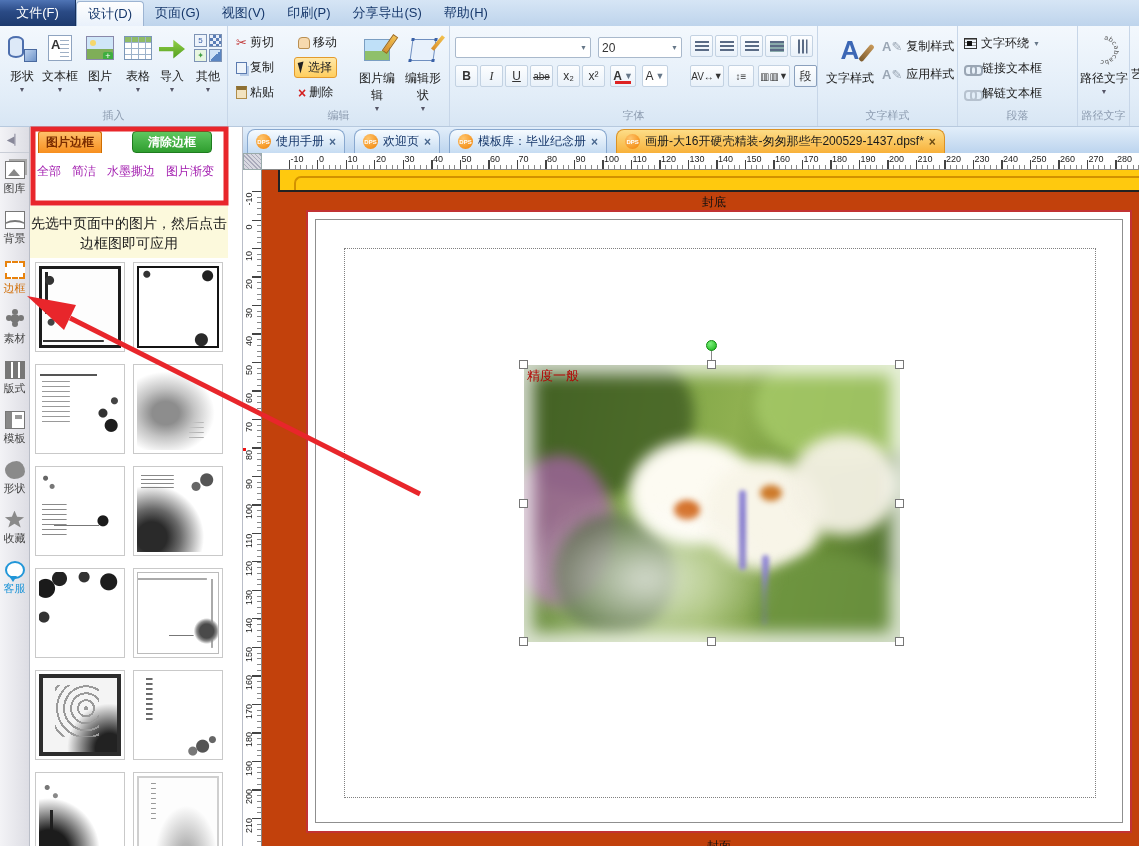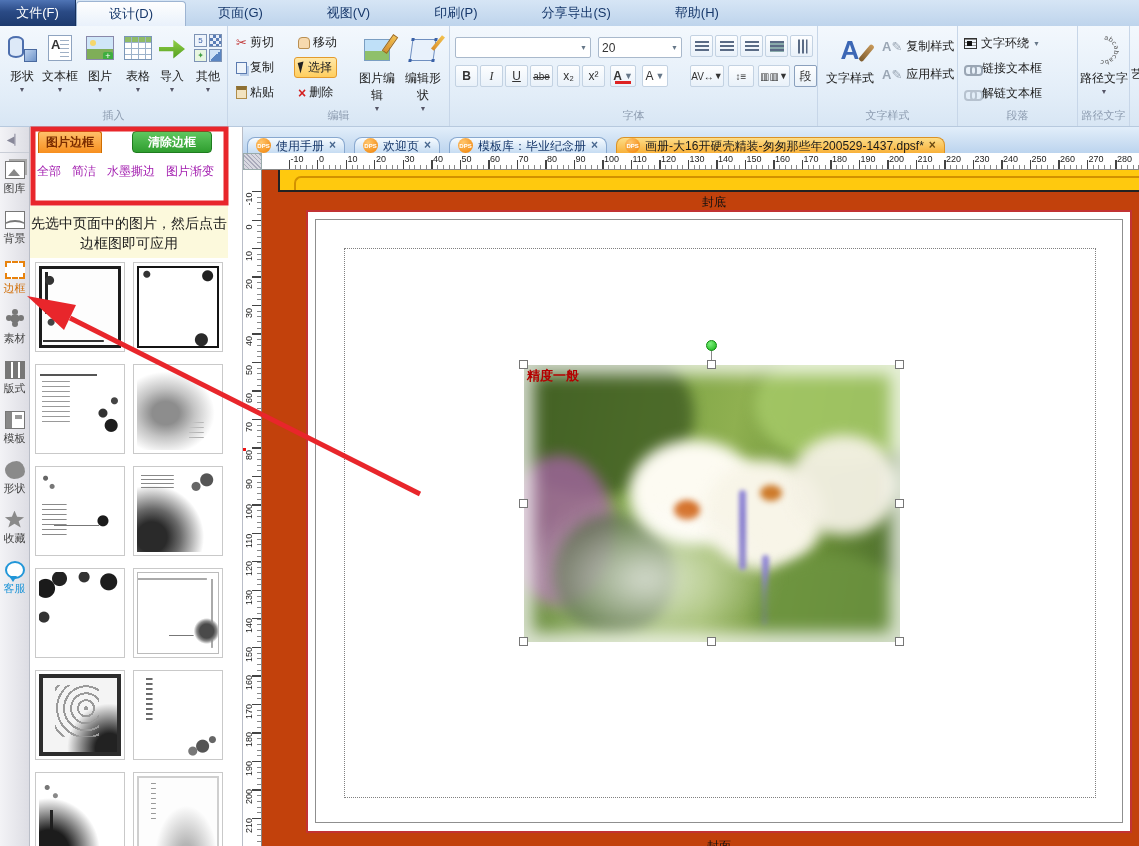--- a/index.html
+++ b/index.html
@@ -5,21 +5,21 @@
   *{margin:0;padding:0;box-sizing:border-box}
   html,body{background:#cfd6e2}
   body{font-family:"Liberation Sans","DejaVu Sans",sans-serif}
   .screen{position:relative;width:1139px;height:846px;background:#e7f0fa;overflow:hidden}
 
   
   .menubar{position:absolute;left:0;top:0;width:100%;height:26px;
     background:linear-gradient(#d6e5f5,#bed4ec);display:flex;align-items:stretch}
   .file-btn{width:76px;background:linear-gradient(#4f74b5,#2a4a85 45%,#1d3a6e);
     color:#fff;font-size:13px;display:flex;align-items:center;justify-content:center;border-right:1px solid #16305c}
-  .mtab{padding:0 32px;display:flex;align-items:center;font-size:13px;color:#17386b;cursor:default}
+  .mtab{padding:0 11px;display:flex;align-items:center;font-size:13px;color:#17386b;cursor:default}
   .mtab.active{background:linear-gradient(#fefefe,#e9f1fb);border:1px solid #9db4d2;border-bottom:none;
     border-radius:4px 4px 0 0;margin-top:1px;color:#17386b}
 
   
   .ribbon{position:absolute;left:0;top:26px;width:100%;height:101px;
     background:linear-gradient(#f3f8fd,#e2edf8 70%,#d8e6f4);border-bottom:1px solid #b7c9de}
   .rgroup{position:absolute;top:0;height:100%;border-right:1px solid #c7d6e8}
   .glabel{position:absolute;bottom:3px;left:0;width:100%;text-align:center;font-size:11px;color:#8d9cb0}
   .ins-item{position:absolute;top:4px;width:40px;text-align:center;cursor:pointer}
   .ins-ic{height:36px;display:flex;align-items:center;justify-content:center}
@@ -201,21 +201,21 @@
   .pscroll .up{height:16px;border:1px solid #bcbcc4;background:linear-gradient(#fdfdfe,#dcdce4);
     display:flex;align-items:center;justify-content:center;font-size:7px;color:#667;cursor:pointer}
   .pthumb{position:absolute;left:1px;top:20px;width:12px;height:515px;border:1px solid #aab;
     background:linear-gradient(90deg,#fbfbfd,#d8dae4);border-radius:3px;cursor:pointer}
 
   
   .canvas-wrap{position:absolute;left:258px;top:0;width:881px;height:719px;background:#9aa1b4}
 
   
   .dtabbar{position:absolute;left:-15px;top:0;width:896px;height:26px;background:linear-gradient(#e2eefa,#bcd4ee);display:flex;align-items:flex-end;gap:9px;padding-left:4px}
-  .dtab{height:16px;display:flex;gap:5px;padding:0 8px;border:1px solid #88a8cf;border-bottom:none;
+  .dtab{height:24px;display:flex;align-items:center;gap:5px;padding:0 8px;border:1px solid #88a8cf;border-bottom:none;
     border-radius:8px 8px 0 0;background:linear-gradient(#f6fbff,#c6dcf2);font-size:12px;color:#17386b;cursor:pointer;white-space:nowrap}
   .dtab-active{background:linear-gradient(#fddd87,#f8b13a);border-color:#db9225;color:#1a1a1a}
   .dps{width:15px;height:15px;border-radius:50%;background:radial-gradient(circle at 35% 30%,#ffc66e,#f07f00);
     color:#fff;font-size:6px;font-weight:bold;display:flex;align-items:center;justify-content:center;flex:0 0 auto}
   .dtab-x{font-size:12px;color:#49688f;font-weight:bold;cursor:pointer}
   .dtab-active .dtab-x{color:#6b4a12}
 
   
   .corner{position:absolute;left:-15px;top:26px;width:19px;height:17px;background:#d8d8e0;
     border:1px solid #9aa;background-image:repeating-linear-gradient(45deg,#aab 0 1px,transparent 1px 3px)}
@@ -243,21 +243,21 @@
   .page .margin{position:absolute;left:36px;top:36px;width:752px;height:550px;border:1px dotted #808080}
 
   
   .photo{position:absolute;left:216px;top:153px;width:376px;height:277px;overflow:hidden;cursor:move;
     background:linear-gradient(100deg,#55772f,#7da345 30%,#8fb050 52%,#6c9138 75%,#46662a)}
   .ph{position:absolute;border-radius:50%;filter:blur(7px)}
   .fog{position:absolute;left:-10px;bottom:-20px;width:70%;height:60%;filter:blur(10px);
     background:radial-gradient(ellipse,rgba(255,255,255,.8),rgba(255,255,255,0) 70%)}
   .spike{position:absolute;width:7px;height:80px;border-radius:4px;filter:blur(2px);background:linear-gradient(#8f85d6,#7a6fc4)}
   .photo .feather{position:absolute;inset:0;box-shadow:inset 0 0 16px 10px rgba(255,255,255,.75)}
-  .watermark{position:absolute;left:3px;top:2px;font-size:13px;font-weight:bold;color:#b40000}
+  .watermark{position:absolute;left:3px;top:2px;font-size:13px;font-weight:normal;color:#b40000}
   .handle{position:absolute;width:9px;height:9px;background:#fff;border:1px solid #777}
   .rot-line{position:absolute;left:403px;top:138px;width:1px;height:15px;background:#888}
   .rot-dot{position:absolute;left:398px;top:128px;width:11px;height:11px;border-radius:50%;
     background:radial-gradient(circle at 35% 30%,#7ef07e,#15b315);border:1px solid #0c8a0c;cursor:grab}
 
   
   .overlay{position:absolute;left:0;top:0;width:1139px;height:846px;pointer-events:none;z-index:50}
 </style>
 </head>
 <body>

